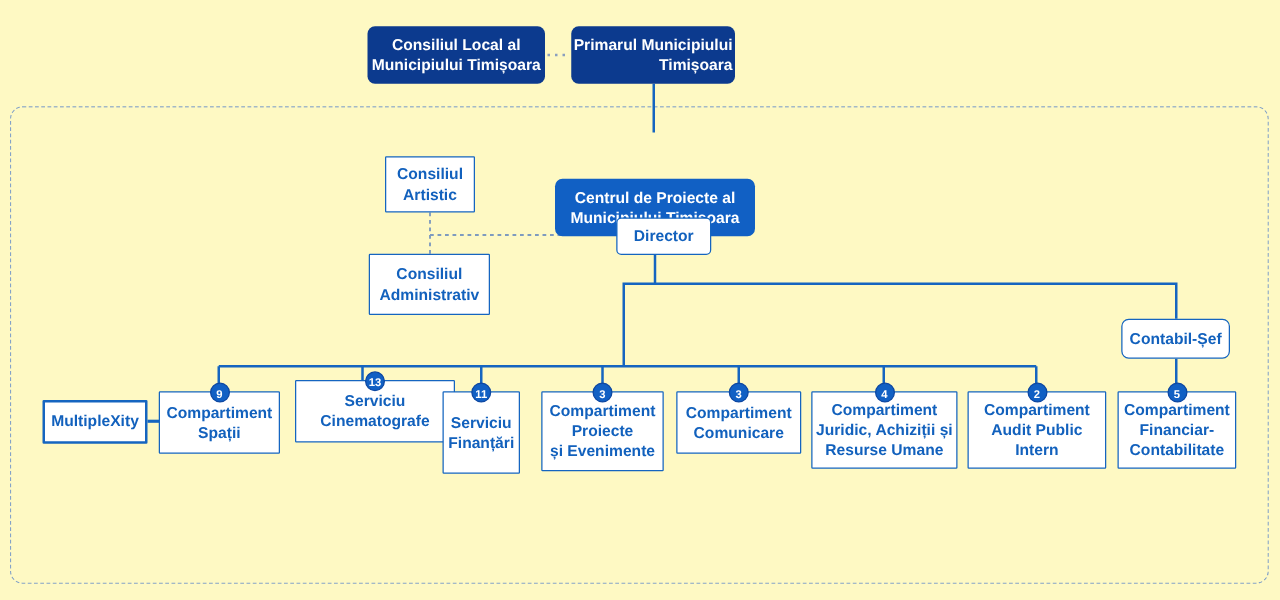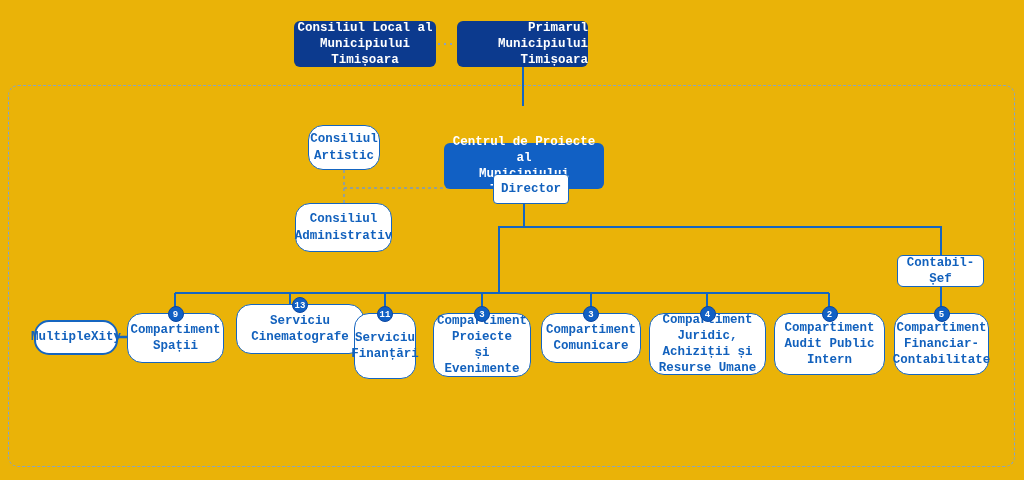--- a/index.html
+++ b/index.html
@@ -1,29 +1,29 @@
 <!DOCTYPE html>
 <html><head>
 <meta charset="utf-8">
 <style>
   html,body{margin:0;padding:0;background:#ffffff;}
   #canvas{
     position:relative;width:1024px;height:480px;overflow:hidden;
-    font-family:Liberation Mono, monospace;background:#eab308;
+    font-family:Liberation Sans, sans-serif;background:#fef9c3;
   }
   #lines{position:absolute;left:0;top:0;z-index:1;pointer-events:none;}
   .boundary{
     position:absolute;left:8px;top:85px;width:1005px;height:380px;
     border:1.5px dashed #84a3c8;border-radius:10px;z-index:0;
   }
   .node{
     position:absolute;z-index:2;display:flex;align-items:center;justify-content:center;
     text-align:center;white-space:pre-line;box-sizing:border-box;
     font-size:12.5px;font-weight:600;line-height:1.3;
-    background:#ffffff;border:1.5px solid #1565c0;border-radius:15px;color:#1261bd;
+    background:#ffffff;border:1.5px solid #1565c0;border-radius:1px;color:#1261bd;
   }
   .navy{background:#0c3a8e;border:none;color:#ffffff;border-radius:6px;}
   .bright{background:#1160c4;border:none;color:#ffffff;border-radius:6px;margin-top:38px;}
   .thick{border-width:2.5px;}
   .badge{
     position:absolute;top:-8px;left:50%;transform:translateX(-50%);
     width:16px;height:16px;border-radius:50%;background:#1160c4;border:1px solid #0d47a1;
     color:#ffffff;font-size:9px;font-weight:700;line-height:16px;text-align:center;
     box-sizing:border-box;white-space:nowrap;
   }

